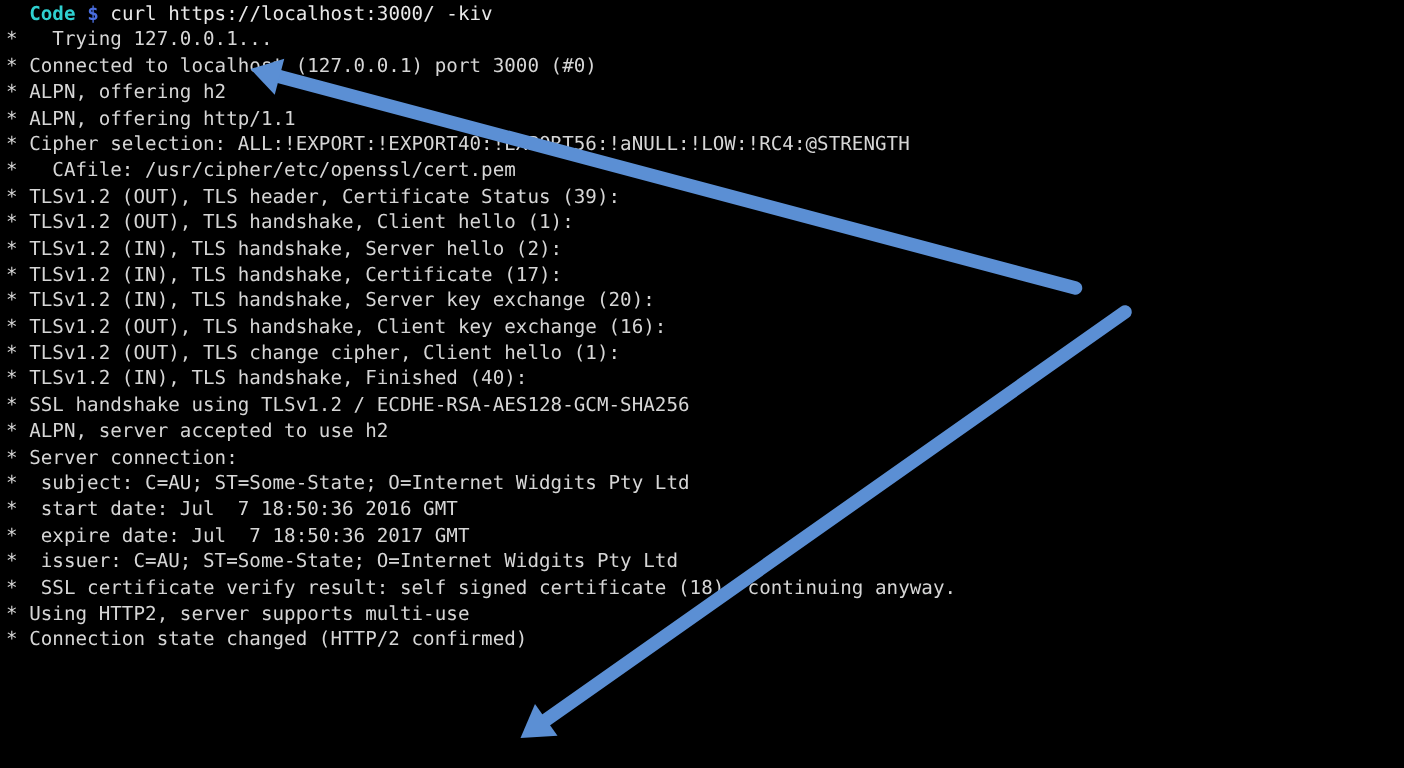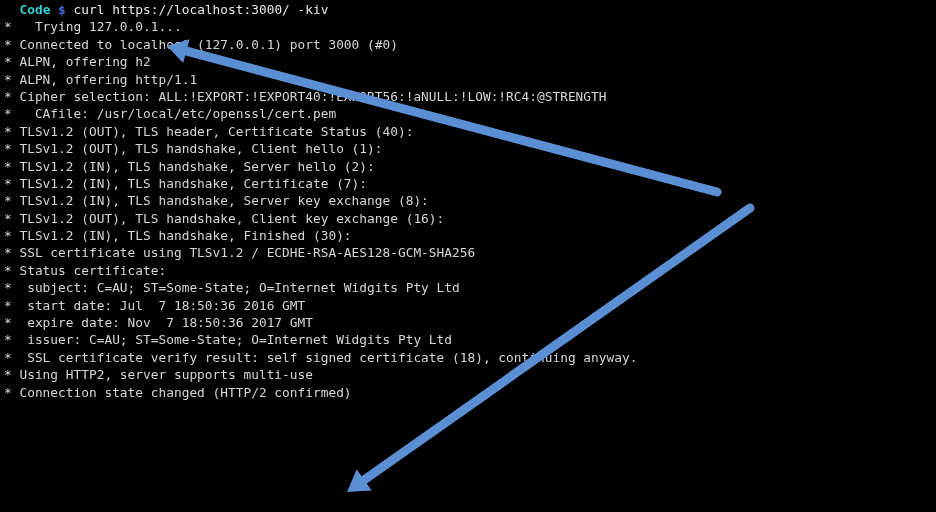--- a/index.html
+++ b/index.html
@@ -57,33 +57,35 @@
 
 <div id="terminal">
 
   <div id="lines">
     <span class="line promptline"><span class="c-apple"></span><span>  </span><span class="c-host">Code</span><span> </span><span class="c-dollar">$</span><span> </span><span class="c-cmd">curl https://localhost:3000/ -kiv</span></span>
     <span class="line c-out">*   Trying 127.0.0.1...</span>
     <span class="line c-out">* Connected to localhost (127.0.0.1) port 3000 (#0)</span>
     <span class="line c-out">* ALPN, offering h2</span>
     <span class="line c-out">* ALPN, offering http/1.1</span>
     <span class="line c-out">* Cipher selection: ALL:!EXPORT:!EXPORT40:!EXPORT56:!aNULL:!LOW:!RC4:@STRENGTH</span>
-    <span class="line c-out">*   CAfile: /usr/local/etc/openssl/cert.pem</span>
-    <span class="line c-out">* TLSv1.2 (OUT), TLS header, Certificate Status (40):</span>
+    <span class="line c-out">*   CAfile: /usr/cipher/etc/openssl/cert.pem</span>
+    <span class="line c-out">* TLSv1.2 (OUT), TLS header, Certificate Status (39):</span>
     <span class="line c-out">* TLSv1.2 (OUT), TLS handshake, Client hello (1):</span>
     <span class="line c-out">* TLSv1.2 (IN), TLS handshake, Server hello (2):</span>
-    <span class="line c-out">* TLSv1.2 (IN), TLS handshake, Certificate (7):</span>
-    <span class="line c-out">* TLSv1.2 (IN), TLS handshake, Server key exchange (8):</span>
+    <span class="line c-out">* TLSv1.2 (IN), TLS handshake, Certificate (17):</span>
+    <span class="line c-out">* TLSv1.2 (IN), TLS handshake, Server key exchange (20):</span>
     <span class="line c-out">* TLSv1.2 (OUT), TLS handshake, Client key exchange (16):</span>
-    <span class="line c-out">* TLSv1.2 (IN), TLS handshake, Finished (30):</span>
-    <span class="line c-out">* SSL certificate using TLSv1.2 / ECDHE-RSA-AES128-GCM-SHA256</span>
-    <span class="line c-out">* Status certificate:</span>
+    <span class="line c-out">* TLSv1.2 (OUT), TLS change cipher, Client hello (1):</span>
+    <span class="line c-out">* TLSv1.2 (IN), TLS handshake, Finished (40):</span>
+    <span class="line c-out">* SSL handshake using TLSv1.2 / ECDHE-RSA-AES128-GCM-SHA256</span>
+    <span class="line c-out">* ALPN, server accepted to use h2</span>
+    <span class="line c-out">* Server connection:</span>
     <span class="line c-out">*  subject: C=AU; ST=Some-State; O=Internet Widgits Pty Ltd</span>
     <span class="line c-out">*  start date: Jul  7 18:50:36 2016 GMT</span>
-    <span class="line c-out">*  expire date: Nov  7 18:50:36 2017 GMT</span>
+    <span class="line c-out">*  expire date: Jul  7 18:50:36 2017 GMT</span>
     <span class="line c-out">*  issuer: C=AU; ST=Some-State; O=Internet Widgits Pty Ltd</span>
     <span class="line c-out">*  SSL certificate verify result: self signed certificate (18), continuing anyway.</span>
     <span class="line c-out">* Using HTTP2, server supports multi-use</span>
     <span class="line c-out">* Connection state changed (HTTP/2 confirmed)</span>
 
   </div>
 
   <svg id="annotations" viewBox="0 0 936 512" width="936" height="512">
     <g>
       <line id="arrow1-shaft" stroke-linecap="round" x1="717" y1="192" x2="184.78407825098333" y2="50.72086440844284" stroke="#5b8fd4" stroke-width="9"></line>

